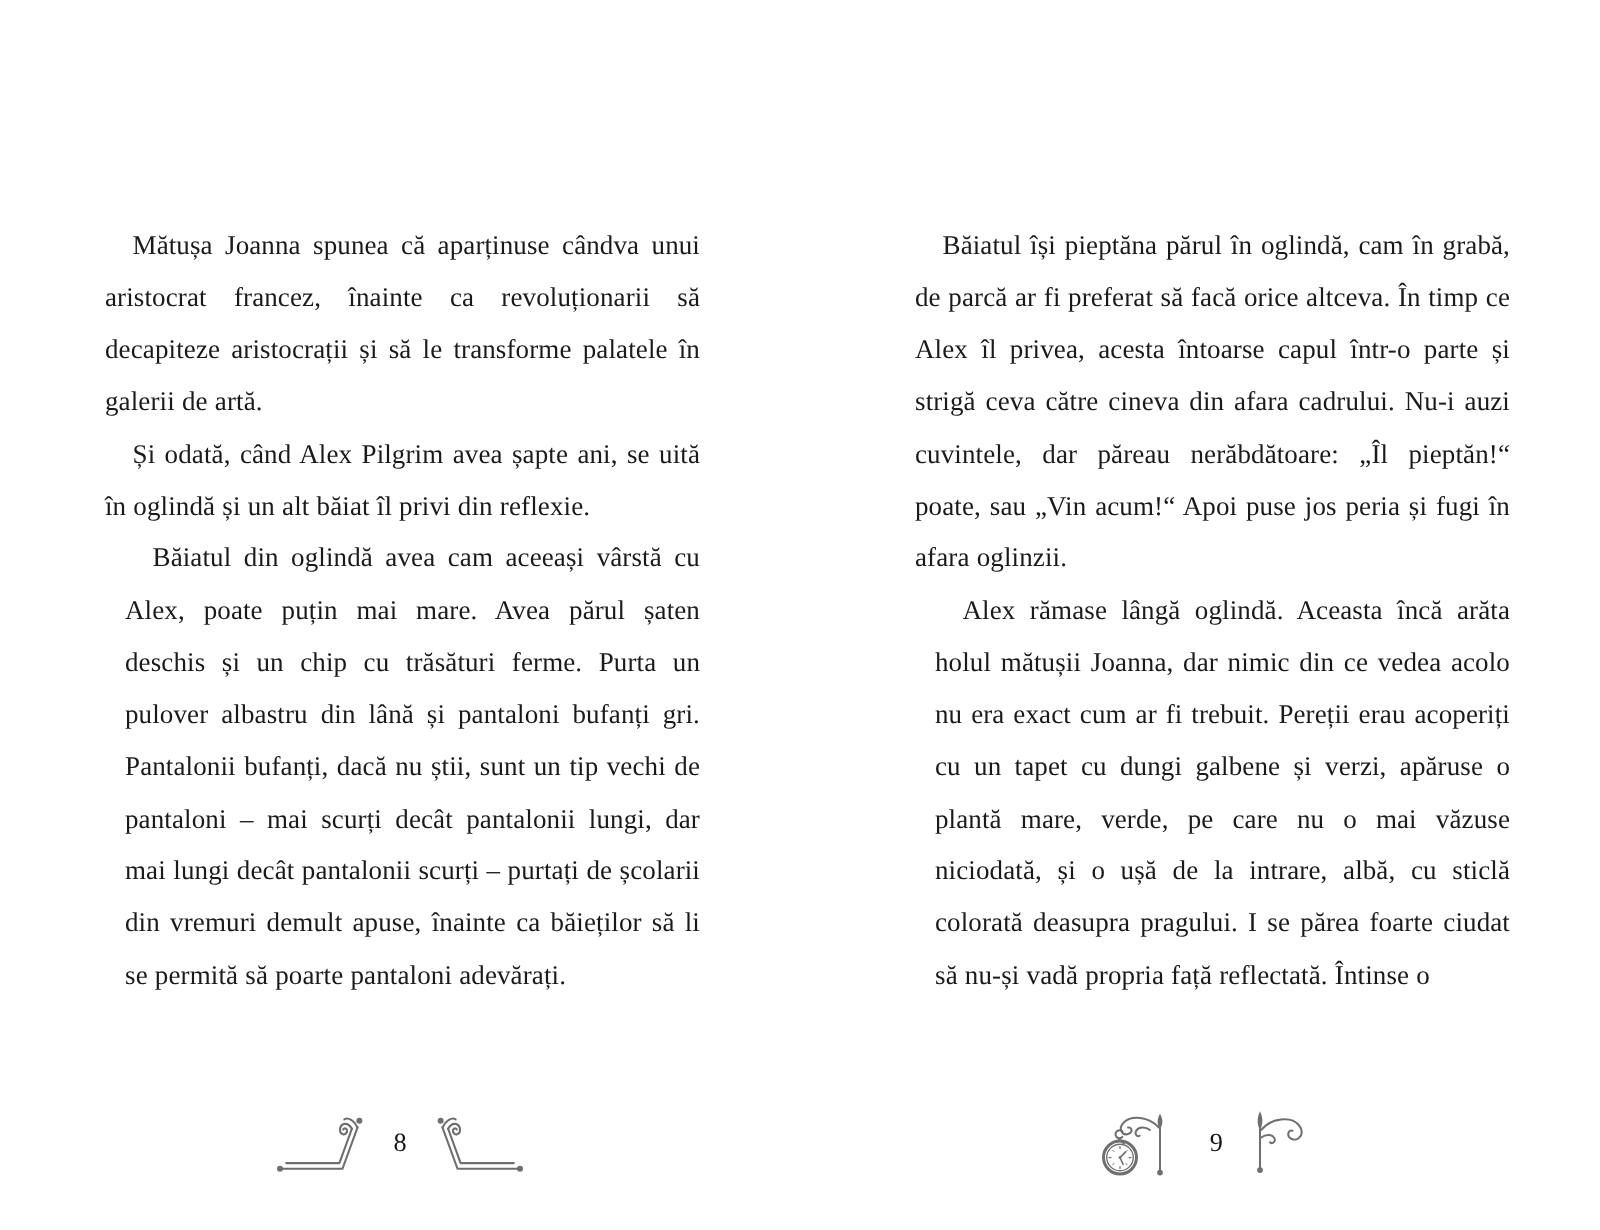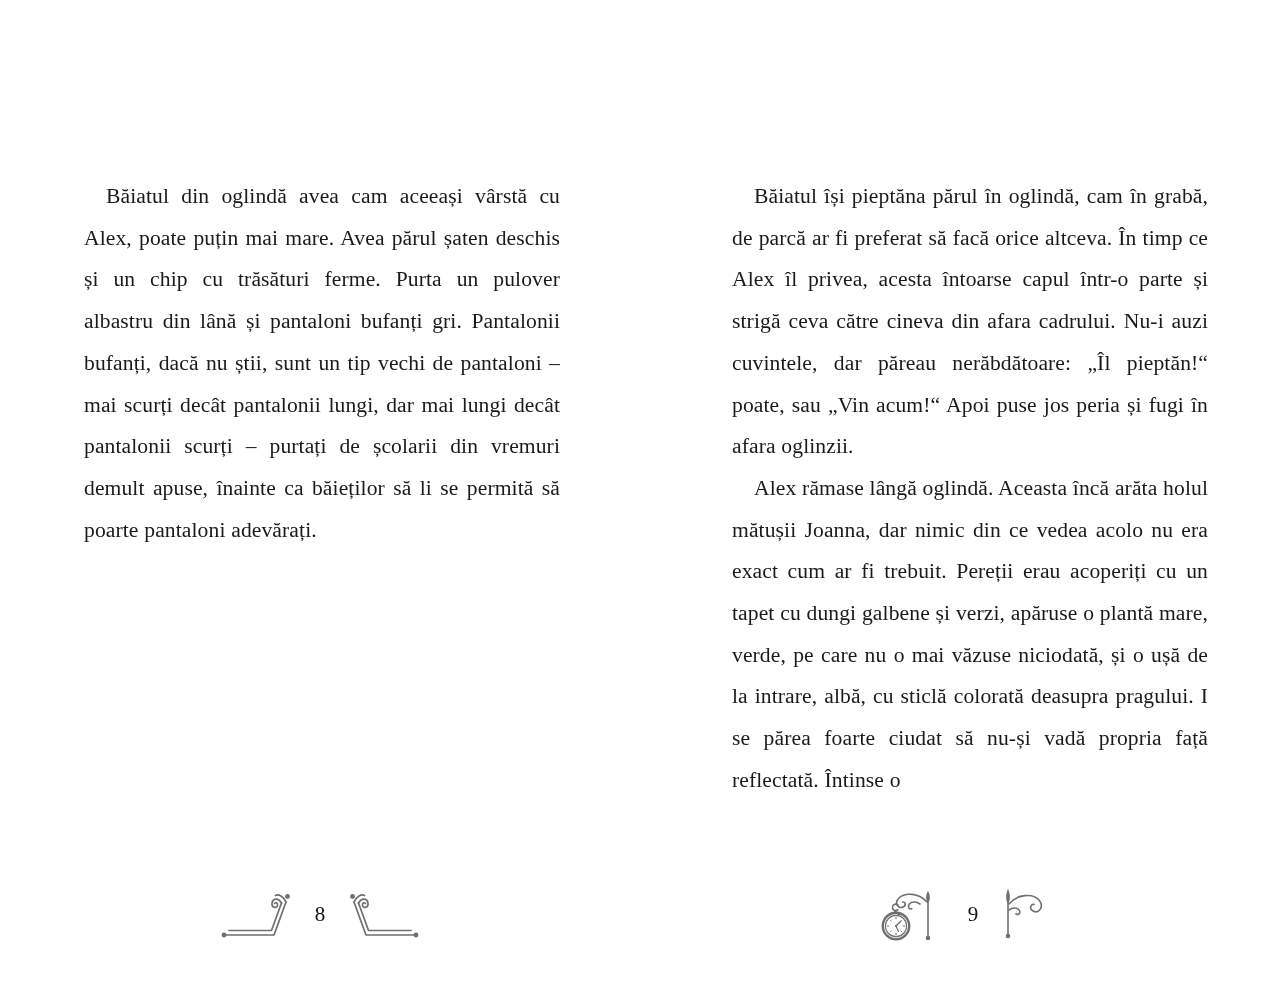--- a/index.html
+++ b/index.html
@@ -44,20 +44,21 @@
   }
   .page-left .textblock  { left: 84px; }
   .page-right .textblock { left: 92px; }
 
   .textblock p {
     margin: 0;
     text-indent: 22px;
   }
   .textblock p:last-child {
     text-align: justify;
+    margin-left: 16px;
   }
 
   
   .footer {
     position: absolute;
     bottom: 36px;
     left: 0;
     width: 640px;
     height: 70px;
     display: flex;
@@ -87,20 +88,22 @@
   .orn svg { display: block; overflow: visible; }
 </style>
 </head>
 <body>
 
 <div class="spread">
 
   <div class="page page-left">
 
     <div class="textblock">
+      <p>Mătușa Joanna spunea că aparținuse cândva unui aristocrat francez, înainte ca revoluționarii să decapiteze aristocrații și să le transforme palatele în galerii de artă.</p>
+      <p>Și odată, când Alex Pilgrim avea șapte ani, se uită în oglindă și un alt băiat îl privi din reflexie.</p>
       <p>Băiatul din oglindă avea cam aceeași vârstă cu Alex, poate puțin mai mare. Avea părul șaten deschis și un chip cu trăsături ferme. Purta un pulover albastru din lână și pantaloni bufanți gri. Pantalonii bufanți, dacă nu știi, sunt un tip vechi de pantaloni – mai scurți decât pantalonii lungi, dar mai lungi decât pantalonii scurți – purtați de școlarii din vremuri demult apuse, înainte ca băieților să li se permită să poarte pantaloni adevărați.</p>
     </div>
 
     <div class="footer">
 
       <span class="orn orn-left-a">
         <svg width="74" height="56" viewBox="0 0 74 56" fill="none" stroke="#6f6f6f" stroke-width="1.7" stroke-linecap="round" stroke-linejoin="round">
           <path d="M4 50 L54 50 L66 17"></path>
           <path d="M9 45.5 L51.5 45.5 L61.5 18"></path>
           <path d="M61.5 18 C58 12, 52.5 13.5, 52 18.5 C51.6 22.5, 56.5 24, 57.5 20.5 C58.2 18, 55.6 16.8, 54.6 18.6"></path>

